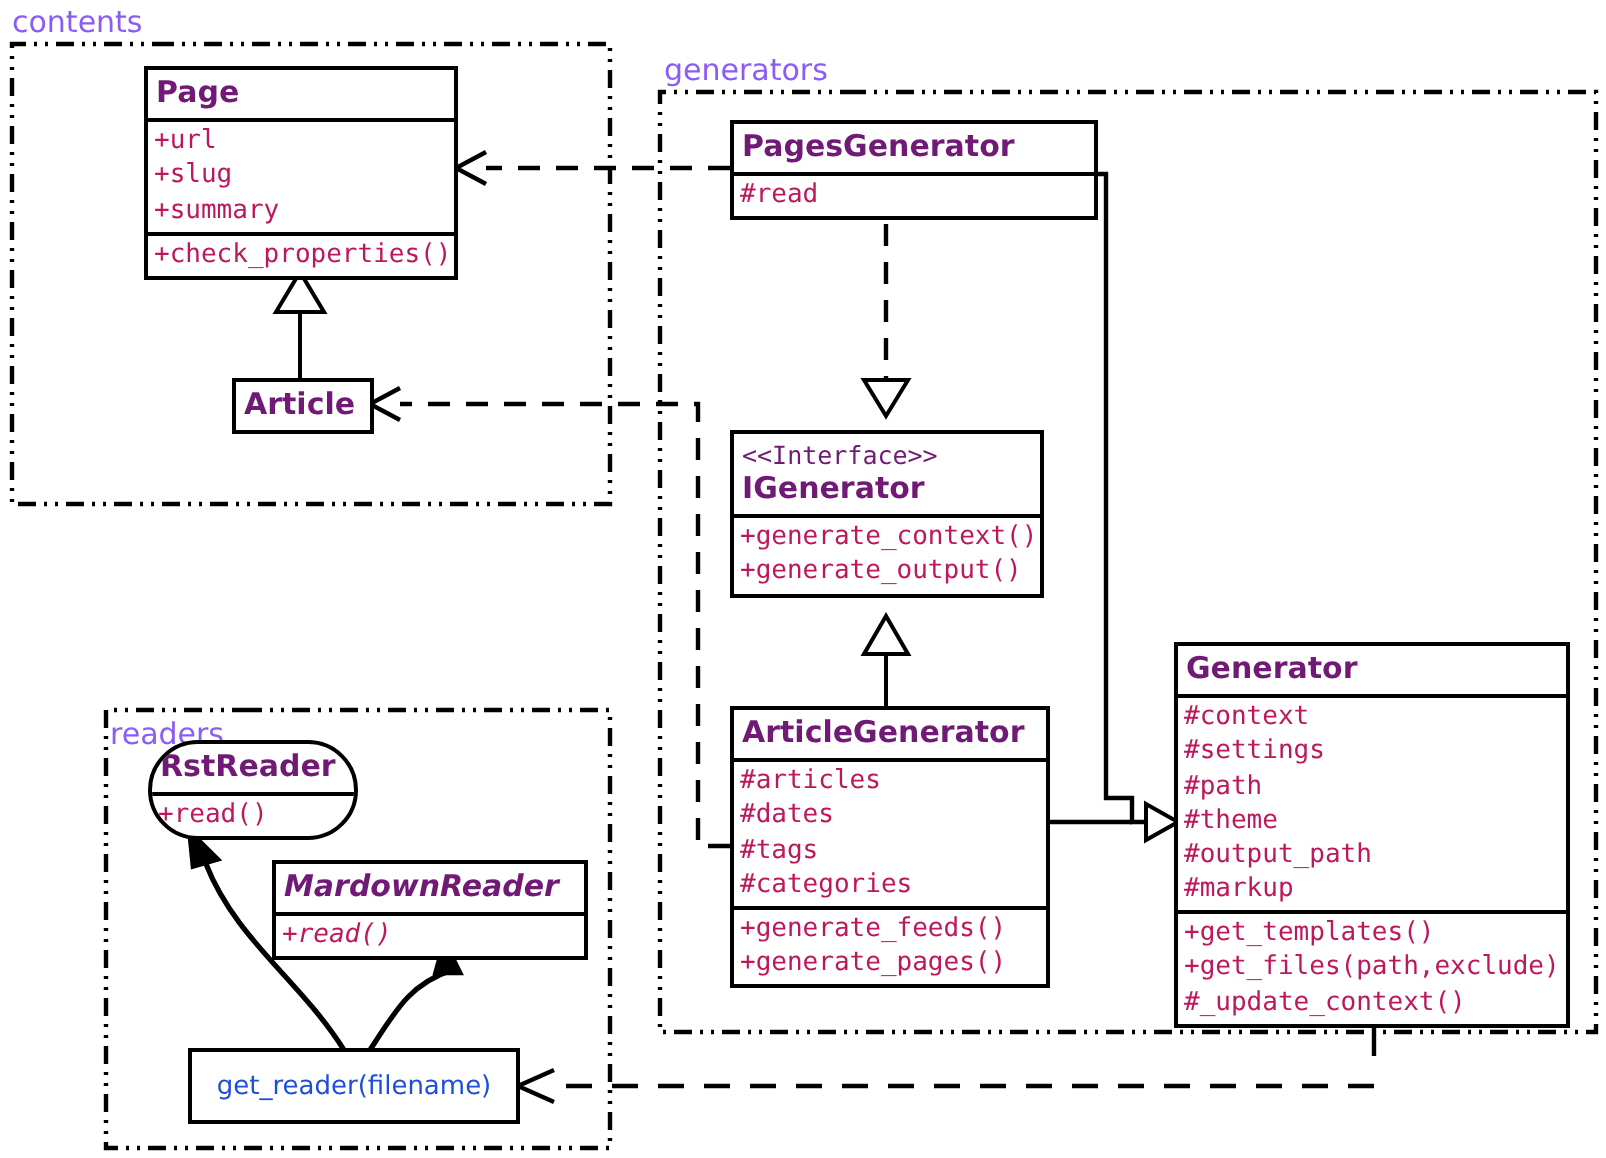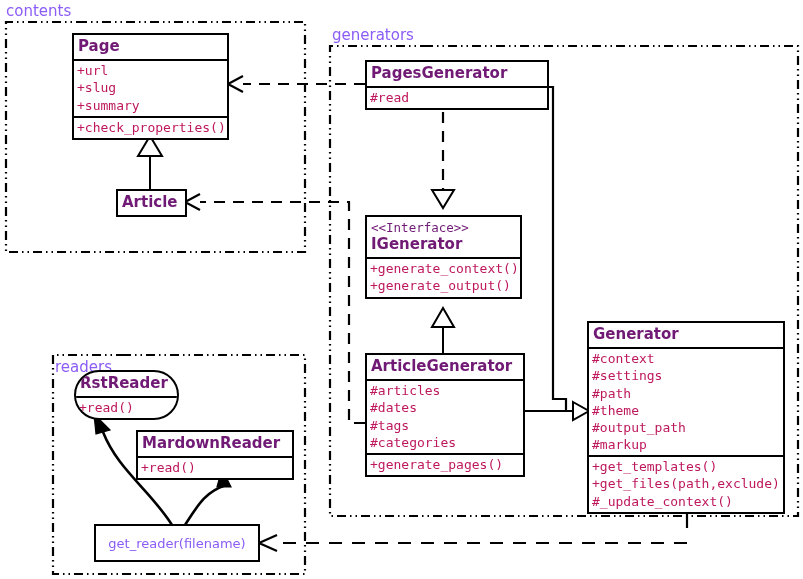--- a/index.html
+++ b/index.html
@@ -76,21 +76,21 @@
   .plain-box {
     position: absolute;
     box-sizing: border-box;
     border: 2px solid #000000;
     background: #ffffff;
     display: flex;
     align-items: center;
     justify-content: center;
     font-family: "DejaVu Sans", sans-serif;
     font-size: 13px;
-    color: #8b5cf6;
+    color: #1d4ed8;
     white-space: nowrap;
   }
 </style>
 </head>
 <body>
 
 <div id="diagram">
 
   <svg id="svg-layer" viewBox="0 0 803 579" xmlns="http://www.w3.org/2000/svg">
     <defs>
@@ -208,20 +208,21 @@
 
   <div class="uml-class" style="left:365px; top:353px; width:160px;">
     <div class="uml-name">ArticleGenerator</div>
     <div class="uml-compartment">
       <div>#articles</div>
       <div>#dates</div>
       <div>#tags</div>
       <div>#categories</div>
     </div>
     <div class="uml-compartment">
+      <div>+generate_feeds()</div>
       <div>+generate_pages()</div>
     </div>
   </div>
 
   <div class="uml-class" style="left:587px; top:321px; width:198px;">
     <div class="uml-name">Generator</div>
     <div class="uml-compartment">
       <div>#context</div>
       <div>#settings</div>
       <div>#path</div>
@@ -236,21 +237,21 @@
     </div>
   </div>
 
   <div class="uml-class" style="left:74px; top:370px; width:105px;border-radius:25px;">
     <div class="uml-name">RstReader</div>
     <div class="uml-compartment">
       <div>+read()</div>
     </div>
   </div>
 
-  <div class="uml-class" style="left:136px; top:430px; width:158px;">
+  <div class="uml-class" style="left:136px; top:430px; width:158px;font-style:italic;">
     <div class="uml-name">MardownReader</div>
     <div class="uml-compartment">
       <div>+read()</div>
     </div>
   </div>
 
   <div class="plain-box" style="left:94px; top:524px; width:166px; height:38px;">
     <span>get_reader(filename)</span>
   </div>
 

